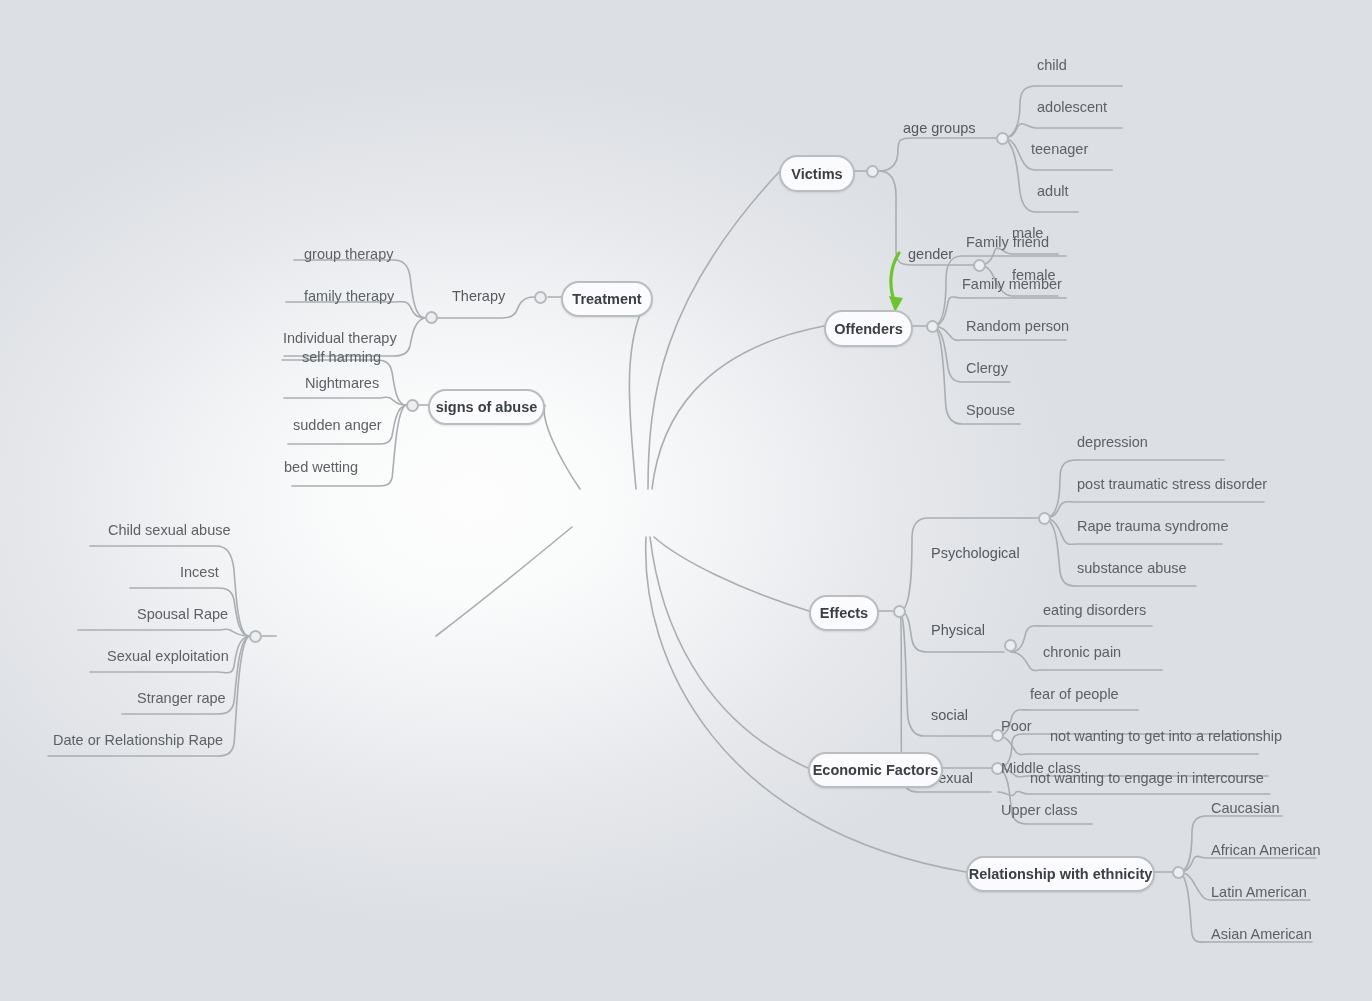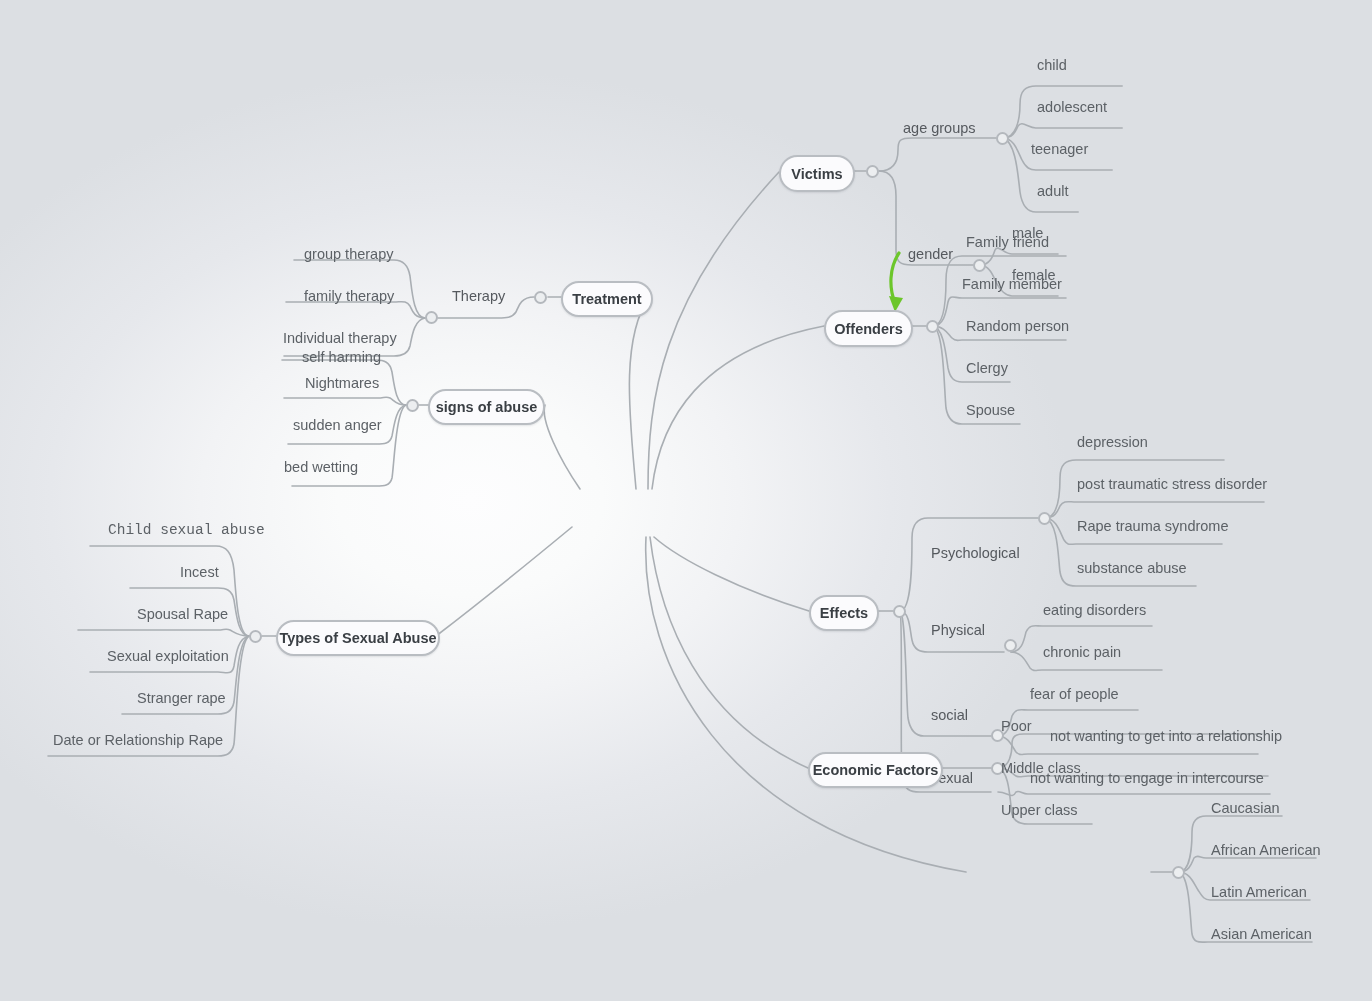--- a/index.html
+++ b/index.html
@@ -243,33 +243,33 @@
 
   <div class="pill-node" style="left:808px; top:752px; width:131px; height:32px;">
     <span>Economic Factors</span>
   </div>
   <div class="dot" style="left:991px; top:762px;"></div>
 
   <div class="text-node" style="left:1001px; top:719px;"><span>Poor</span></div>
   <div class="text-node" style="left:1001px; top:761px;"><span>Middle class</span></div>
   <div class="text-node" style="left:1001px; top:803px;"><span>Upper class</span></div>
 
+  <div class="pill-node" style="left:966px; top:856px; width:185px; height:32px;">
+    <span>Relationship with ethnicity</span>
+  </div>
   <div class="dot" style="left:1172px; top:866px;"></div>
 
   <div class="text-node" style="left:1211px; top:801px;"><span>Caucasian</span></div>
   <div class="text-node" style="left:1211px; top:843px;"><span>African American</span></div>
   <div class="text-node" style="left:1211px; top:885px;"><span>Latin American</span></div>
   <div class="text-node" style="left:1211px; top:927px;"><span>Asian American</span></div>
 
-  <div class="pill-node" style="left:276px; top:620px; width:160px; height:32px;">
-    <span>Types of Sexual Abuse</span>
-  </div>
   <div class="dot" style="left:249px; top:630px;"></div>
 
-  <div class="text-node" style="left:108px; top:523px;font-family:Liberation Mono, monospace;"><span>Child sexual abuse</span></div>
+  <div class="text-node" style="left:108px; top:523px;"><span>Child sexual abuse</span></div>
   <div class="text-node" style="left:180px; top:565px;"><span>Incest</span></div>
   <div class="text-node" style="left:137px; top:607px;"><span>Spousal Rape</span></div>
   <div class="text-node" style="left:107px; top:649px;"><span>Sexual exploitation</span></div>
   <div class="text-node" style="left:137px; top:691px;"><span>Stranger rape</span></div>
   <div class="text-node" style="left:53px; top:733px;"><span>Date or Relationship Rape</span></div>
 
   <div class="pill-node" style="left:428px; top:389px; width:113px; height:32px;">
     <span>signs of abuse</span>
   </div>
   <div class="dot" style="left:406px; top:399px;"></div>

